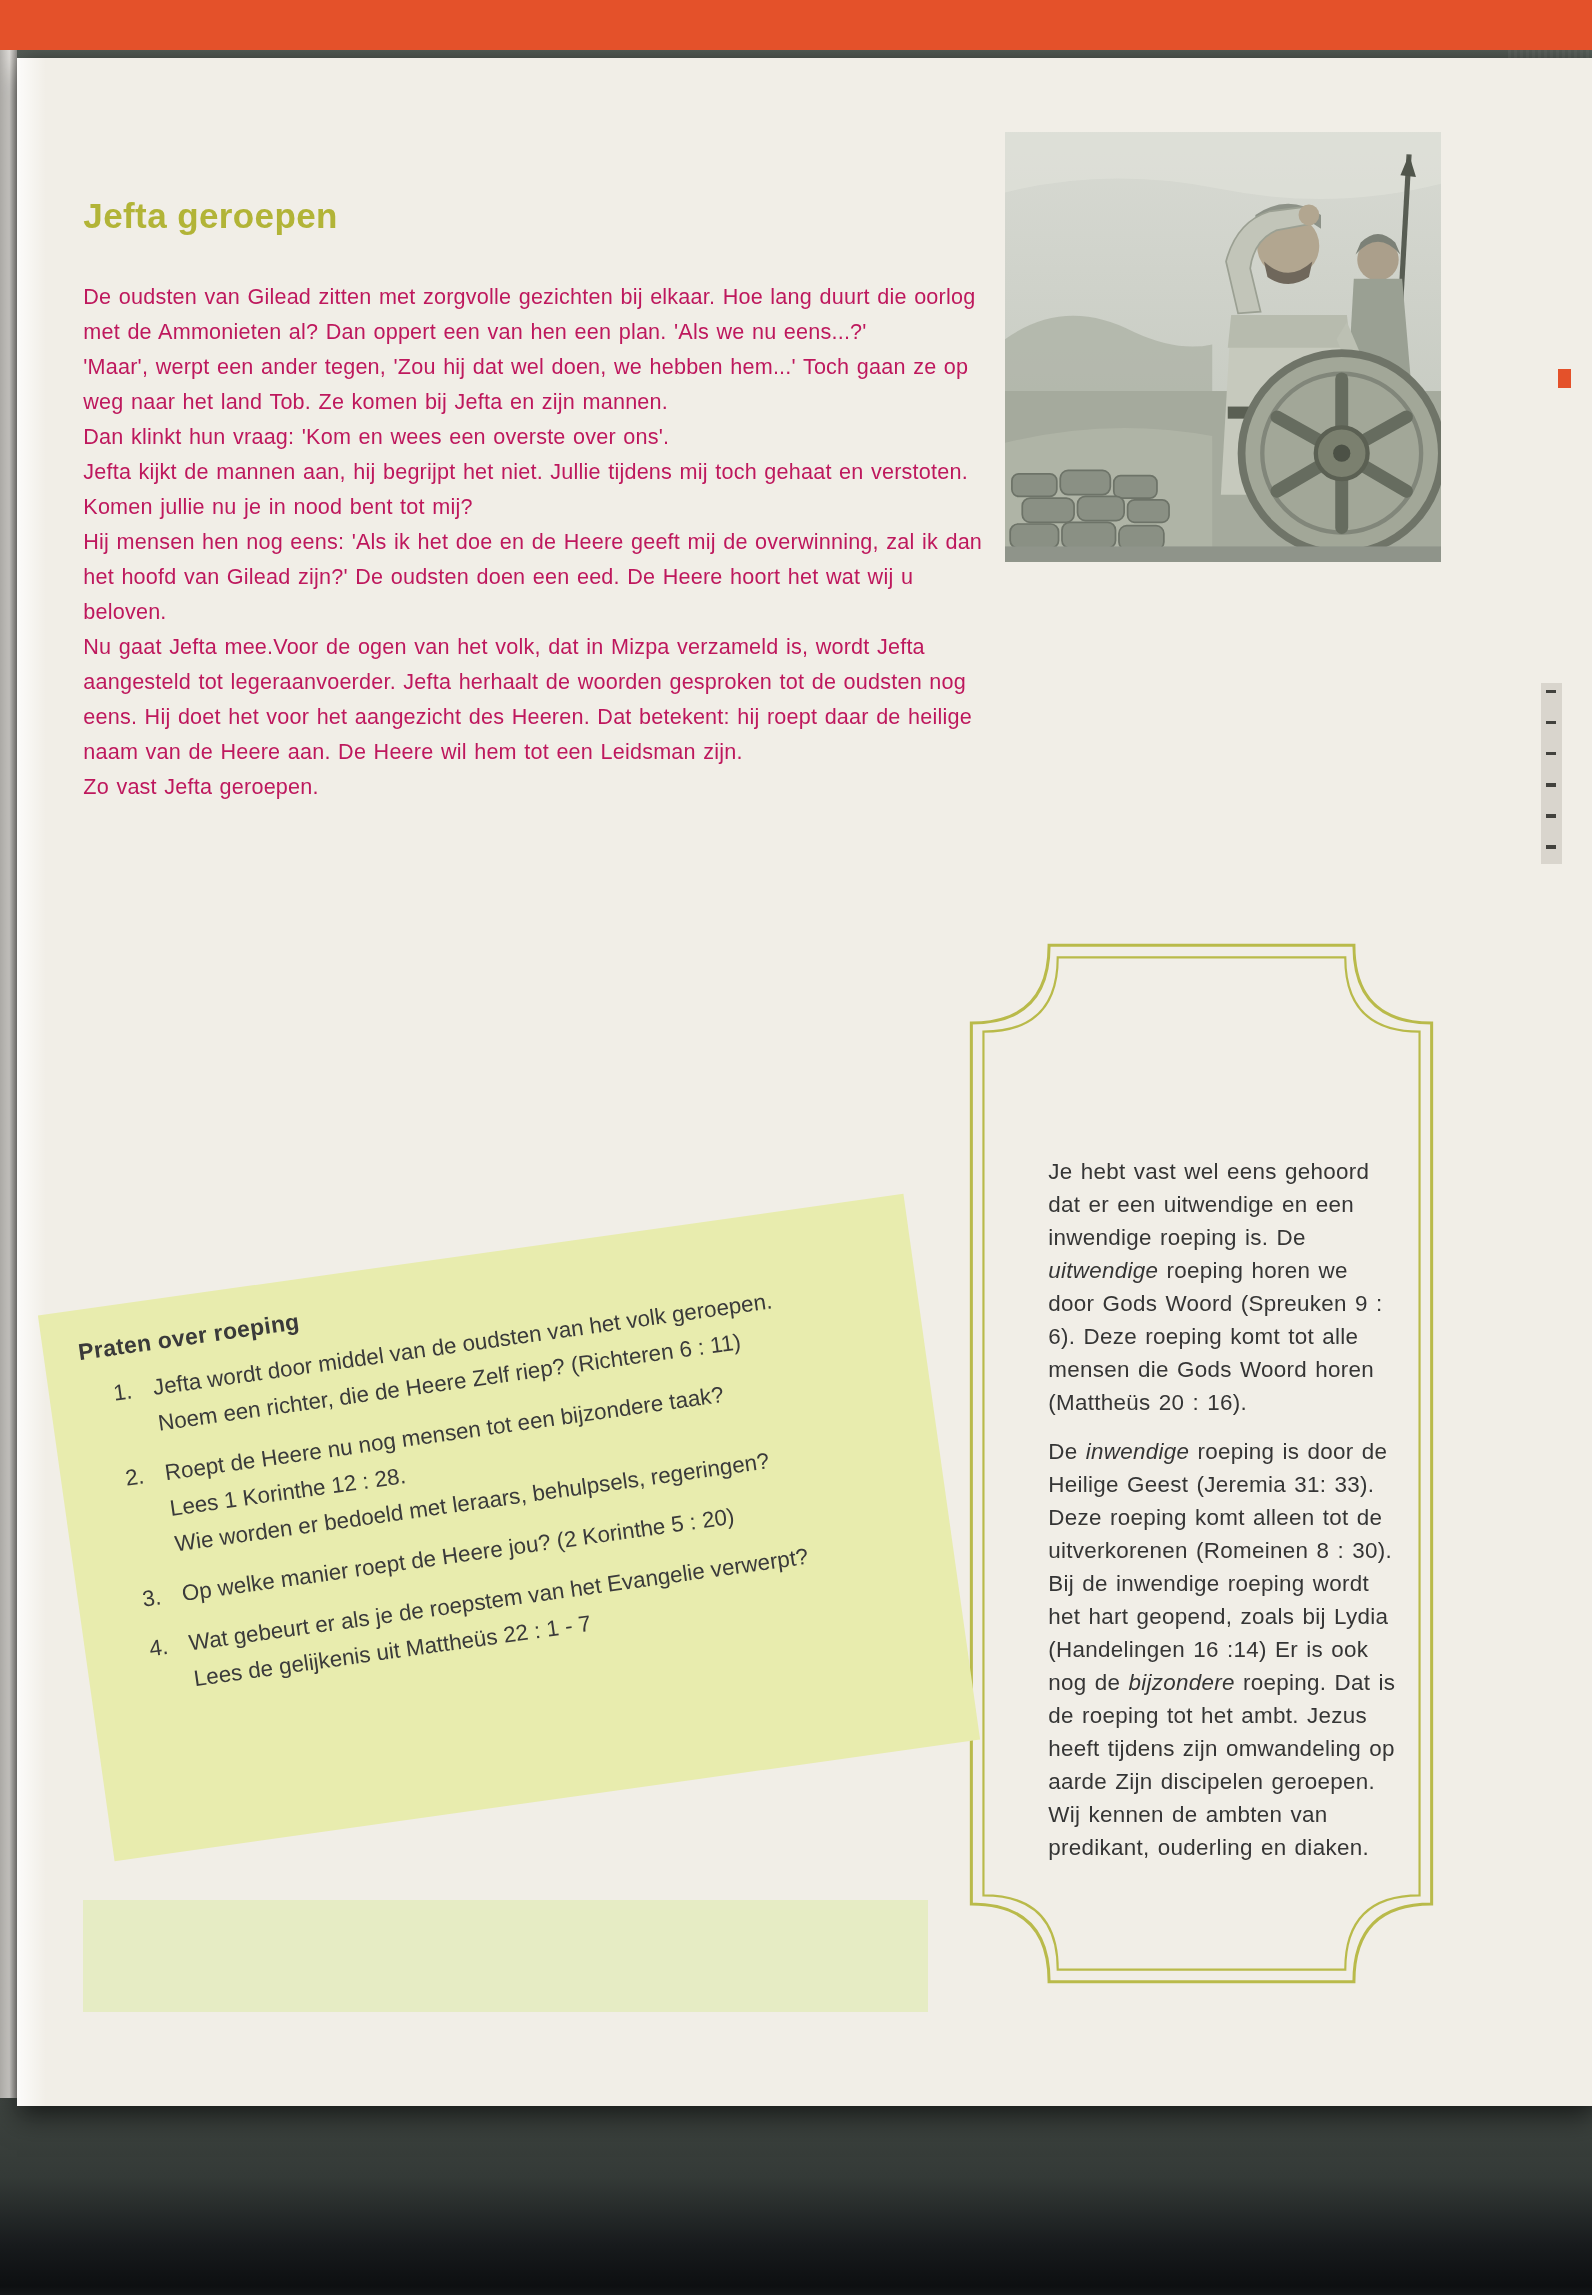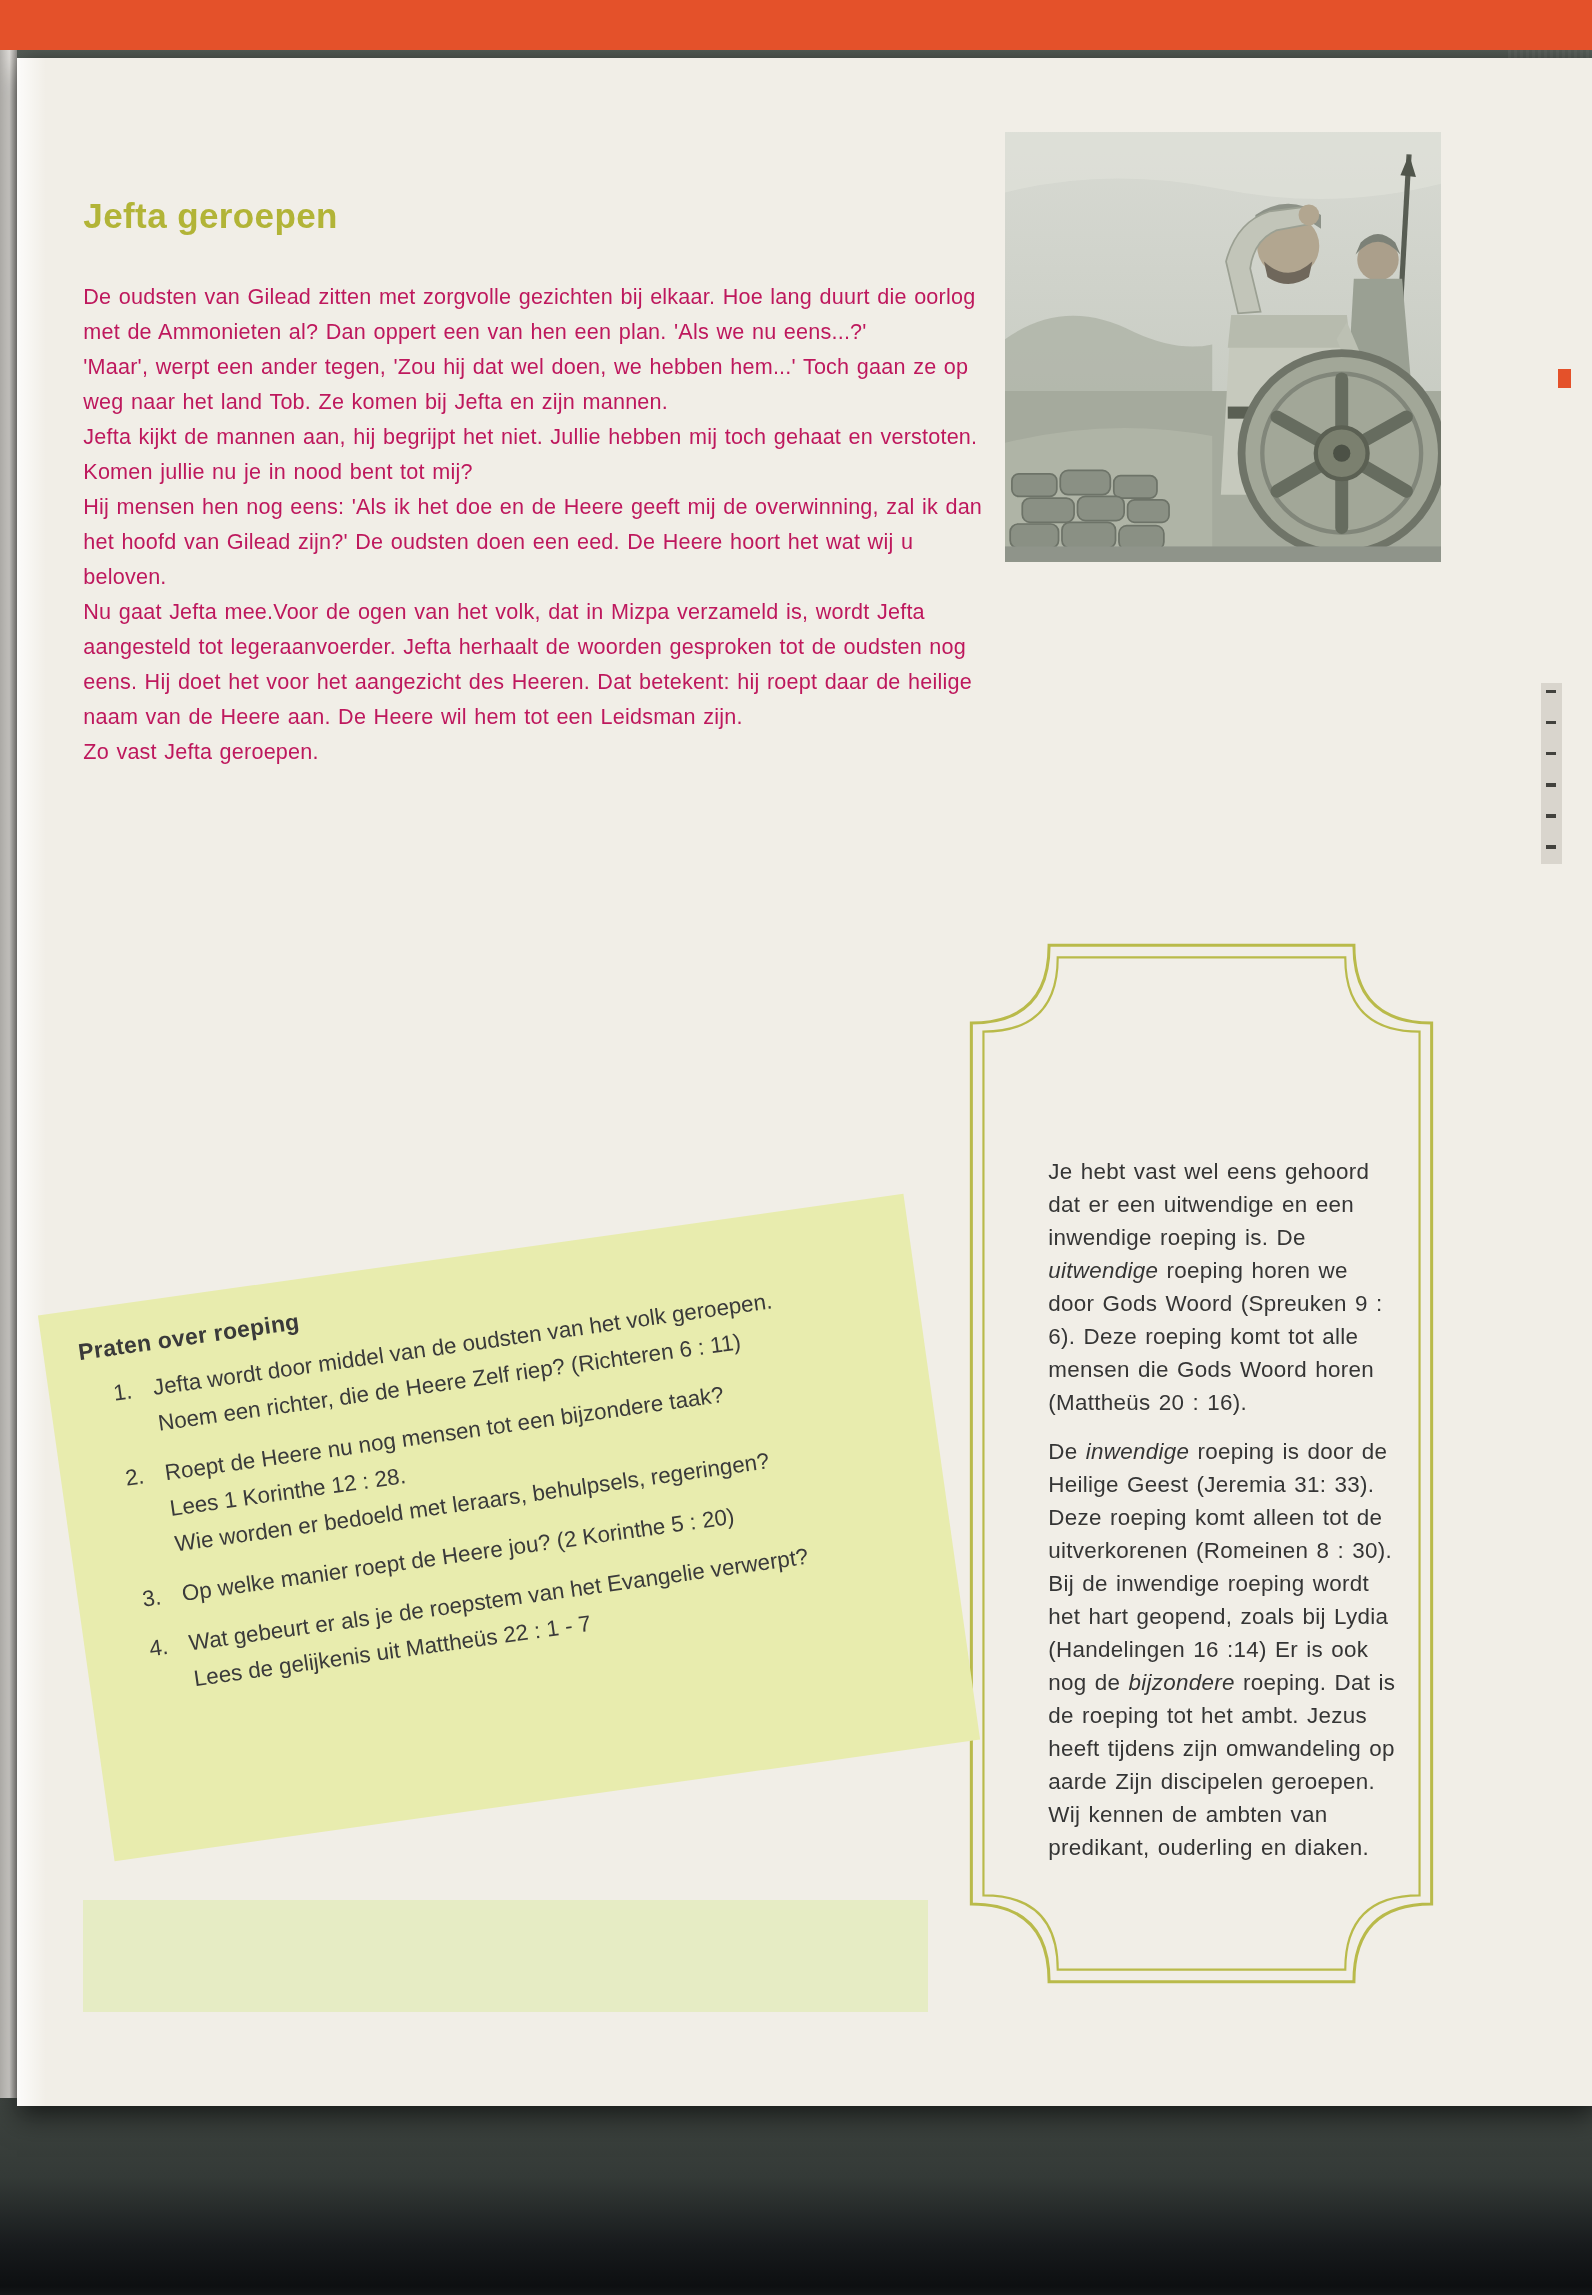--- a/index.html
+++ b/index.html
@@ -61,21 +61,22 @@
   <div class="right-strip"></div>
   <div class="bottom-dark"></div>
 
   <div class="page">
 
     <h1 class="page-title">Jefta geroepen</h1>
 
     <div class="article">
       <p>De oudsten van Gilead zitten met zorgvolle gezichten bij elkaar. Hoe lang duurt die oorlog met de Ammonieten al? Dan oppert een van hen een plan. 'Als we nu eens...?'</p>
       <p>'Maar', werpt een ander tegen, 'Zou hij dat wel doen, we hebben hem...' Toch gaan ze op weg naar het land Tob. Ze komen bij Jefta en zijn mannen.</p>
-      <p>Jefta kijkt de mannen aan, hij begrijpt het niet. Jullie hebben mij toch gehaat en verstoten. Komen jullie nu je in nood bent tot mij?</p>
+      <p>Dan klinkt hun vraag: 'Kom en wees een overste over ons'.</p>
+      <p>Jefta kijkt de mannen aan, hij begrijpt het niet. Jullie tijdens mij toch gehaat en verstoten. Komen jullie nu je in nood bent tot mij?</p>
       <p>Hij mensen hen nog eens: 'Als ik het doe en de Heere geeft mij de overwinning, zal ik dan het hoofd van Gilead zijn?' De oudsten doen een eed. De Heere hoort het wat wij u beloven.</p>
       <p>Nu gaat Jefta mee.Voor de ogen van het volk, dat in Mizpa verzameld is, wordt Jefta aangesteld tot legeraanvoerder. Jefta herhaalt de woorden gesproken tot de oudsten nog eens. Hij doet het voor het aangezicht des Heeren. Dat betekent: hij roept daar de heilige naam van de Heere aan. De Heere wil hem tot een Leidsman zijn.</p>
       <p>Zo vast Jefta geroepen.</p>
     </div>
 
     <svg class="illustration" viewBox="0 0 505 498" xmlns="http://www.w3.org/2000/svg">
       <defs>
         <linearGradient id="sky" x1="0" y1="0" x2="0" y2="1">
           <stop offset="0" stop-color="#d8dad3"></stop>
             <stop offset="1" stop-color="#bfc4ba"></stop>

